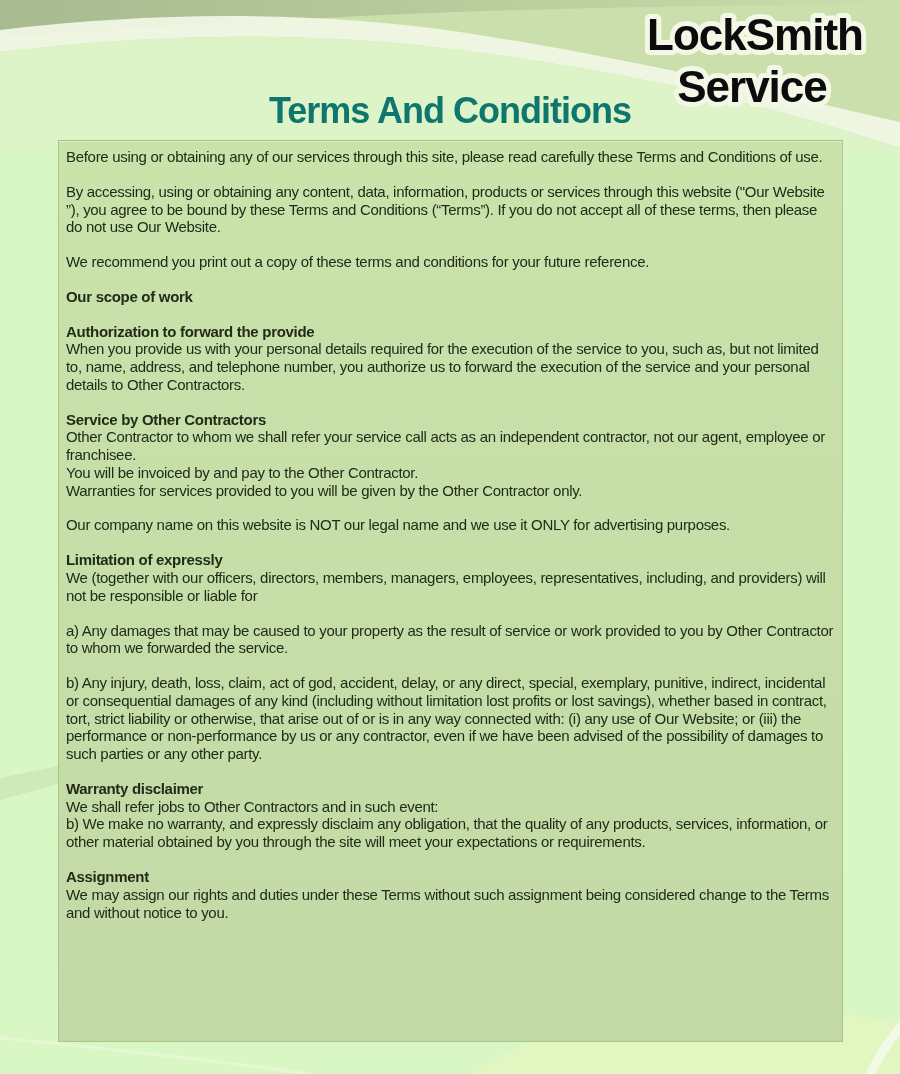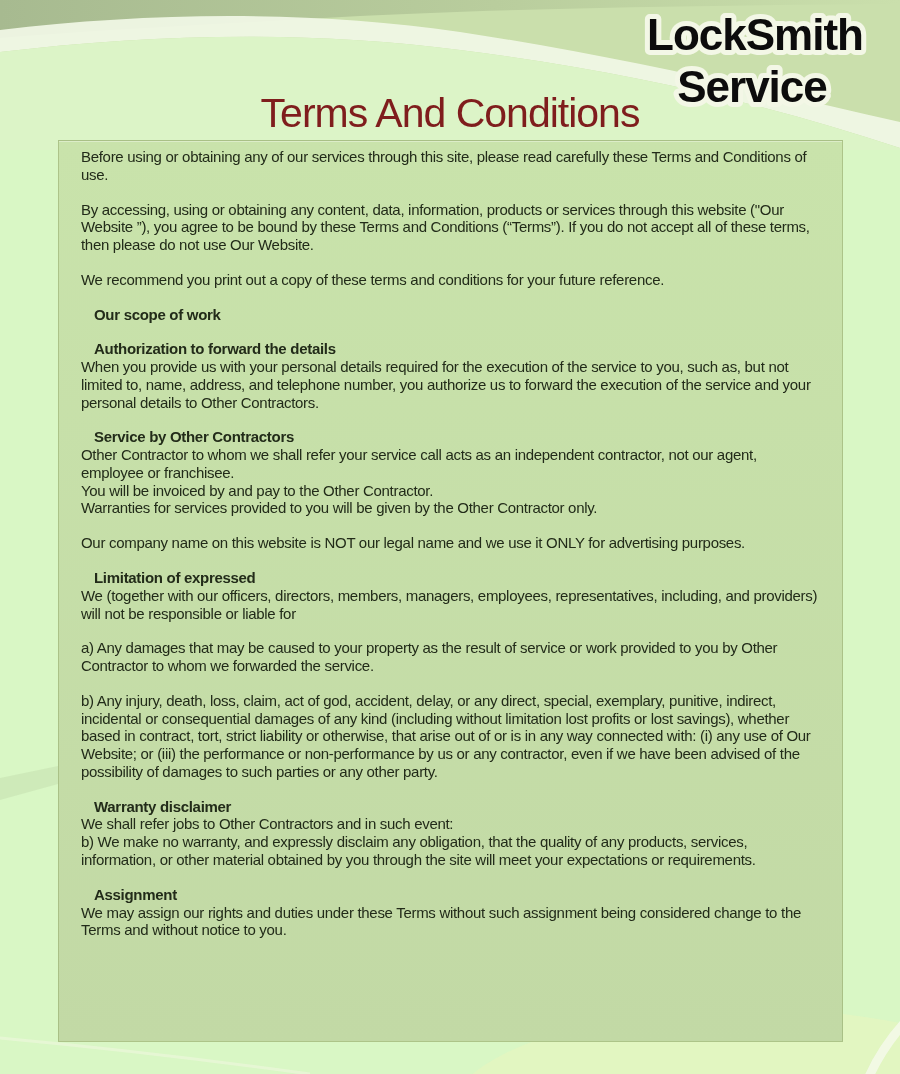--- a/index.html
+++ b/index.html
@@ -9,50 +9,50 @@
     overflow:hidden;
     background:#d9f7c5;
     font-family:"Liberation Sans", sans-serif;
   }
   .header-wave{position:absolute;top:0;left:0;z-index:1;}
   .footer-deco{position:absolute;left:0;bottom:0;z-index:0;}
   .margin-deco{position:absolute;left:0;top:752px;z-index:0;}
   .page-title{
     position:absolute;top:90px;left:0;width:900px;
     text-align:center;
-    font-size:41px;font-weight:normal;color:#7f1d1d;
+    font-size:36px;font-weight:bold;color:#0f766e;
     letter-spacing:-1px;
     z-index:3;
   }
   .brand-logo{position:absolute;top:4px;left:600px;z-index:3;}
   .brand-logo text{
     font-family:"Liberation Sans", sans-serif;
     font-weight:bold;font-size:44px;
     fill:#0c0c0c;stroke:#f3f7e6;stroke-width:10px;
     paint-order:stroke;stroke-linejoin:round;
     letter-spacing:-1px;
     text-anchor:middle;
   }
   .terms-panel{
     position:absolute;left:58px;top:140px;
     width:785px;height:902px;
     box-sizing:border-box;
-    padding:7px 22px;
+    padding:7px 7px;
     background:linear-gradient(#c9e3ab,#c2d9a5);
     border:1px solid rgba(150,172,110,0.55);
     box-shadow:inset 0 1px 0 rgba(255,255,255,0.35);
     z-index:2;
     color:#222b19;
     font-size:15px;line-height:1.185;
     letter-spacing:-0.3px;
   }
   .blk{margin:0;}
   .blk-h{font-weight:bold;}
   .blk-p{margin-top:17px;}
-  .blk-h{margin-top:17px;margin-left:13px;}
+  .blk-h{margin-top:17px;}
   .blk:first-child{margin-top:0;}
 </style>
 </head>
 <body>
 
 <svg class="header-wave" width="900" height="150" viewBox="0 0 900 150">
   <defs>
     <linearGradient id="sage" x1="0" y1="0" x2="1" y2="0">
       <stop offset="0" stop-color="#a7ba90"></stop>
       <stop offset="0.55" stop-color="#b9cd9d"></stop>
@@ -81,28 +81,28 @@
 </svg>
 
 <div class="page-title">Terms And Conditions</div>
 
 <div class="terms-panel">
   <div>
       <div class="blk blk-p">Before using or obtaining any of our services through this site, please read carefully these Terms and Conditions of use.</div>
       <div class="blk blk-p">By accessing, using or obtaining any content, data, information, products or services through this website ("Our Website ”), you agree to be bound by these Terms and Conditions (“Terms”). If you do not accept all of these terms, then please do not use Our Website.</div>
       <div class="blk blk-p">We recommend you print out a copy of these terms and conditions for your future reference.</div>
       <div class="blk blk-h">Our scope of work</div>
-      <div class="blk blk-h">Authorization to forward the details</div>
+      <div class="blk blk-h">Authorization to forward the provide</div>
       <div class="blk blk-l">When you provide us with your personal details required for the execution of the service to you, such as, but not limited to, name, address, and telephone number, you authorize us to forward the execution of the service and your personal details to Other Contractors.</div>
       <div class="blk blk-h">Service by Other Contractors</div>
       <div class="blk blk-l">Other Contractor to whom we shall refer your service call acts as an independent contractor, not our agent, employee or franchisee.</div>
       <div class="blk blk-l">You will be invoiced by and pay to the Other Contractor.</div>
       <div class="blk blk-l">Warranties for services provided to you will be given by the Other Contractor only.</div>
       <div class="blk blk-p">Our company name on this website is NOT our legal name and we use it ONLY for advertising purposes.</div>
-      <div class="blk blk-h">Limitation of expressed</div>
+      <div class="blk blk-h">Limitation of expressly</div>
       <div class="blk blk-l">We (together with our officers, directors, members, managers, employees, representatives, including, and providers) will not be responsible or liable for</div>
       <div class="blk blk-p">a) Any damages that may be caused to your property as the result of service or work provided to you by Other Contractor to whom we forwarded the service.</div>
       <div class="blk blk-p">b) Any injury, death, loss, claim, act of god, accident, delay, or any direct, special, exemplary, punitive, indirect, incidental or consequential damages of any kind (including without limitation lost profits or lost savings), whether based in contract, tort, strict liability or otherwise, that arise out of or is in any way connected with: (i) any use of Our Website; or (iii) the performance or non-performance by us or any contractor, even if we have been advised of the possibility of damages to such parties or any other party.</div>
       <div class="blk blk-h">Warranty disclaimer</div>
       <div class="blk blk-l">We shall refer jobs to Other Contractors and in such event:</div>
       <div class="blk blk-l">b) We make no warranty, and expressly disclaim any obligation, that the quality of any products, services, information, or other material obtained by you through the site will meet your expectations or requirements.</div>
       <div class="blk blk-h">Assignment</div>
       <div class="blk blk-l">We may assign our rights and duties under these Terms without such assignment being considered change to the Terms and without notice to you.</div>
     </div>
 </div>

